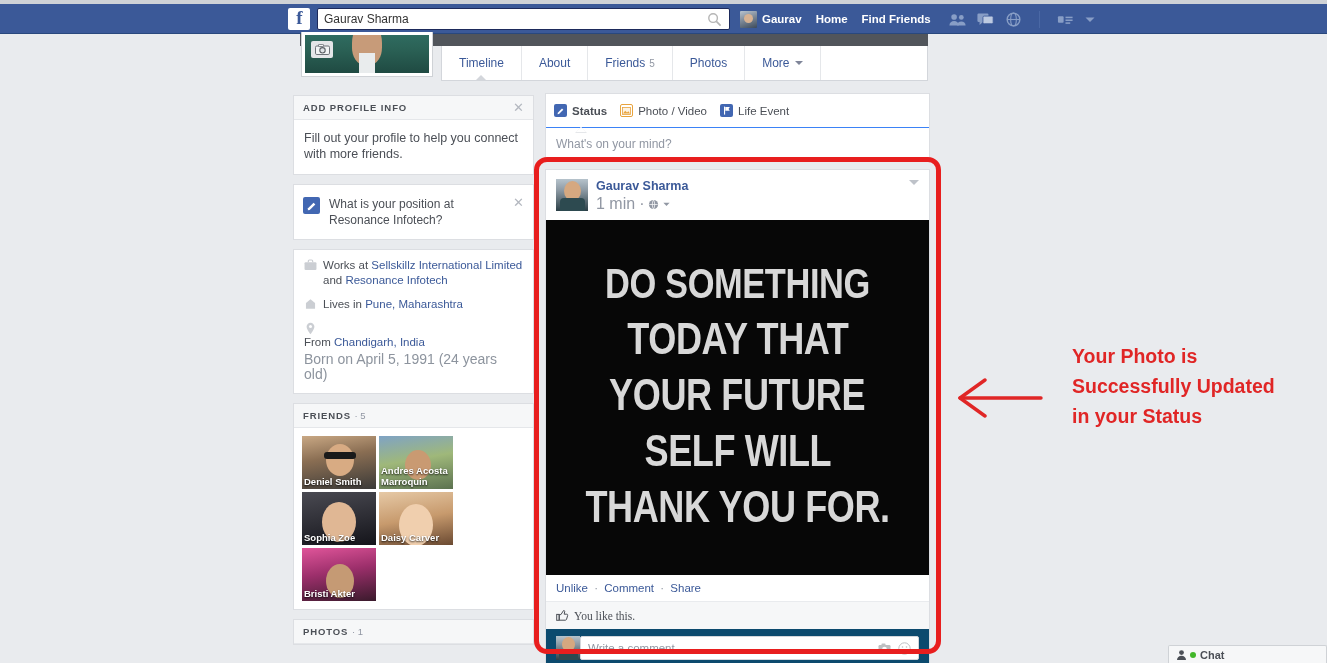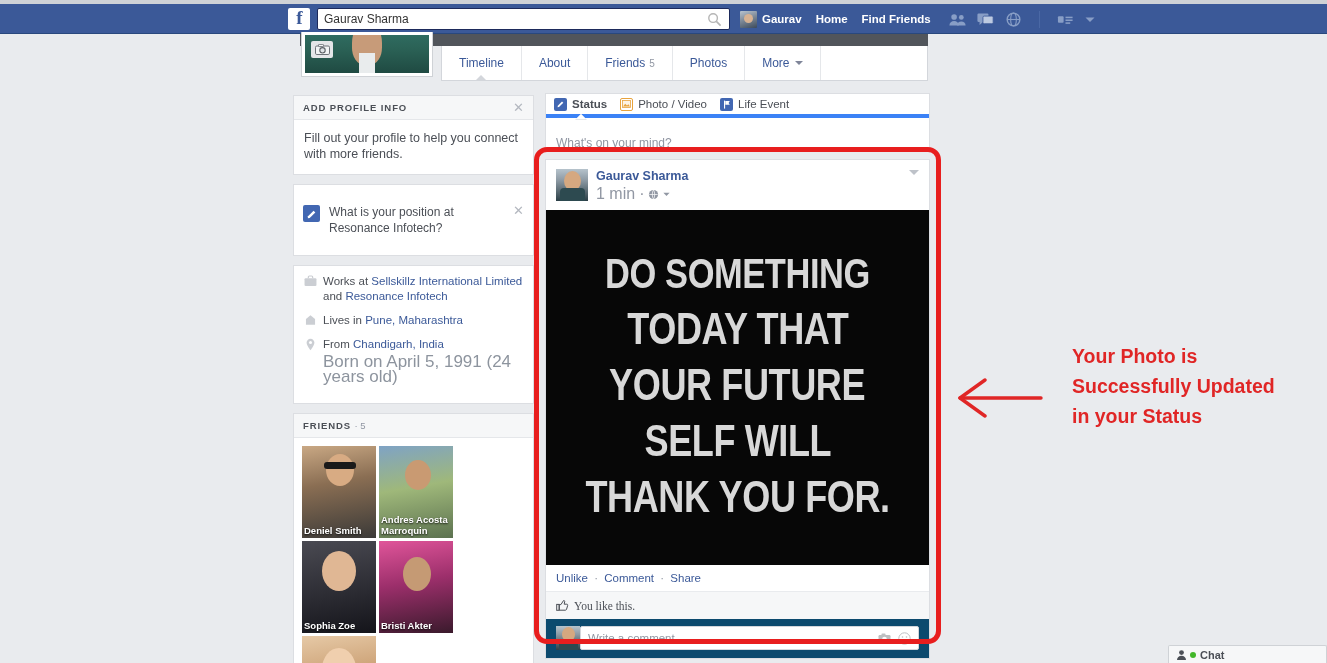--- a/index.html
+++ b/index.html
@@ -127,38 +127,38 @@
   }
   .card-head .t {
     font-size: 9.5px; font-weight: bold; color: #4b4f56; letter-spacing: .9px;
   }
   .card-head .t .cnt { font-weight: normal; color:#9197a3; letter-spacing:0; }
   .x-btn { color: #b3b7bf; font-size: 13px; cursor: pointer; line-height: 1; }
   .card-body { padding: 10px 10px 12px 10px; }
   .card-body p { font-size: 12.5px; color: #4b4f56; line-height: 16px; }
 
   .prompt-row {
-    display:flex; align-items:flex-start; padding:19px 9px; gap:9px;
+    display:flex; align-items:flex-start; padding:11px 9px; gap:9px;
   }
   .prompt-ico {
     width:17px;height:17px;background:#4267b2;border-radius:2px;flex:none;
     display:flex;align-items:center;justify-content:center;margin-top:1px;
   }
   .prompt-txt { flex:1; font-size:12px; color:#4b4f56; line-height:16px; }
 
   .info-list { padding: 8px 10px 11px 10px; }
   .info-row { display: flex; align-items: flex-start; margin-bottom: 9px; font-size: 11.5px; color:#4b4f56; line-height:15px; }
-  .info-row:last-child { margin-bottom: 8px; }
+  .info-row:last-child { margin-bottom: 0; flex-direction: column; }
   .info-ico { width:13px; flex:none; margin-right:6px; margin-top:1px; opacity:.45; }
   .info-row a { color: #3b5998; text-decoration: none; }
-  .sub { color: #8d949e; font-size: 17px; display:block; margin-top:2px; }
+  .sub { color: #8d949e; font-size: 14px; display:block; margin-top:2px; }
 
   .friends-grid { display:flex; flex-wrap:wrap; gap:3px; padding:8px; }
   .friend {
-    width: 74px; height: 92px; position: relative; overflow: hidden; cursor:pointer;
+    width: 74px; height: 53px; position: relative; overflow: hidden; cursor:pointer;
   }
   .friend .nm {
     position:absolute; left:2px; bottom:2px; right:2px;
     color:#fff; font-size:9.5px; line-height:11px;
     text-shadow:0 1px 2px rgba(0,0,0,.85); font-weight:600;
   }
   .f1 { background: linear-gradient(170deg,#c9a884 0%,#8a6e53 40%,#3b3a38 100%); }
   .f1::before{content:"";position:absolute;left:24px;top:8px;width:28px;height:32px;border-radius:50%;background:#d8ab83;}
   .f1::after{content:"";position:absolute;left:22px;top:16px;width:32px;height:7px;background:#1a1a1a;border-radius:3px;}
   .f2 { background: linear-gradient(170deg,#7fa3c5 0%,#9fb87a 45%,#5c7250 100%); }
@@ -167,40 +167,40 @@
   .f3::before{content:"";position:absolute;left:20px;top:10px;width:34px;height:40px;border-radius:50%;background:#e0b794;}
   .f4 { background: linear-gradient(170deg,#e6c9a6 0%,#c79a6d 50%,#6b4a32 100%); }
   .f4::before{content:"";position:absolute;left:20px;top:12px;width:34px;height:42px;border-radius:50%;background:#f0cfae;}
   .f5 { background: linear-gradient(170deg,#e0559a 0%,#9c2f6b 45%,#3a1a2c 100%); }
   .f5::before{content:"";position:absolute;left:24px;top:16px;width:28px;height:34px;border-radius:50%;background:#c59a74;}
 
   
   .mid-col { position: absolute; left: 545px; top: 93px; width: 385px; }
   .composer { background:#fff; border:1px solid #dcdee2; }
   .composer-tabs {
-    display:flex; height:24px; padding:0 8px; gap:13px;
-    border-bottom:4px solid #3b82f6; position:relative;
+    display:flex; height:34px; padding:0 8px; gap:13px;
+    border-bottom:1px solid #3b82f6; position:relative;
   }
   .ctab { display:flex; align-items:center; gap:5px; font-size:11.5px; color:#4b4f56; cursor:pointer; position:relative; }
   .ctab.active { font-weight:bold; }
   .ctab.active::after{
     content:"";position:absolute;left:50%;bottom:-5px;transform:translateX(-50%);
     width:0;height:0;border-left:5px solid transparent;border-right:5px solid transparent;
     border-bottom:5px solid #fff; z-index:2;
   }
   .ctab.active::before{
     content:"";position:absolute;left:50%;bottom:-6px;transform:translateX(-50%);
     width:0;height:0;border-left:6px solid transparent;border-right:6px solid transparent;
     border-bottom:6px solid #e5e7ea; z-index:1;
   }
   .cico { width:13px; height:13px; border-radius:2px; flex:none; display:flex; align-items:center; justify-content:center; }
   .cico.status { background:#4267b2; }
   .cico.photo  { background:#fff; border:1px solid #e8a33d; }
   .cico.life   { background:#4267b2; }
-  .composer-field { height: 32px; display:flex; align-items:flex-end; padding:0 10px; font-size:12px; color:#9197a3; cursor:text; }
+  .composer-field { height: 32px; display:flex; align-items:center; padding:0 10px; font-size:12px; color:#9197a3; cursor:text; }
 
   
   .post-wrap { position: relative; margin-top: 8px; }
   .redbox {
     position: absolute; left: -11px; top: -12px; width: 407px; height: 497px;
     border: 5px solid #e81e1e; border-radius: 13px; pointer-events: none; z-index: 5;
   }
   .post { background:#fff; border:1px solid #dcdee2; position: relative; }
   .post-head { display:flex; align-items:flex-start; padding:9px 10px 7px 10px; position:relative; }
   .post-avatar {
@@ -430,25 +430,25 @@
       <div class="friends-grid">
         <div class="friend f1">
           <div class="nm">Deniel Smith</div>
         </div>
         <div class="friend f2">
           <div class="nm">Andres Acosta Marroquin</div>
         </div>
         <div class="friend f3">
           <div class="nm">Sophia Zoe</div>
         </div>
+        <div class="friend f4">
+          <div class="nm">Daisy Carver</div>
+        </div>
         <div class="friend f5">
           <div class="nm">Bristi Akter</div>
-        </div>
-        <div class="friend f4">
-          <div class="nm">Daisy Carver</div>
         </div>
       </div>
     </div>
 
     <div class="card">
       <div class="card-head">
         <div class="t">
           <span>PHOTOS</span>
           <span class="cnt"> · <span>1</span></span>
         </div>

